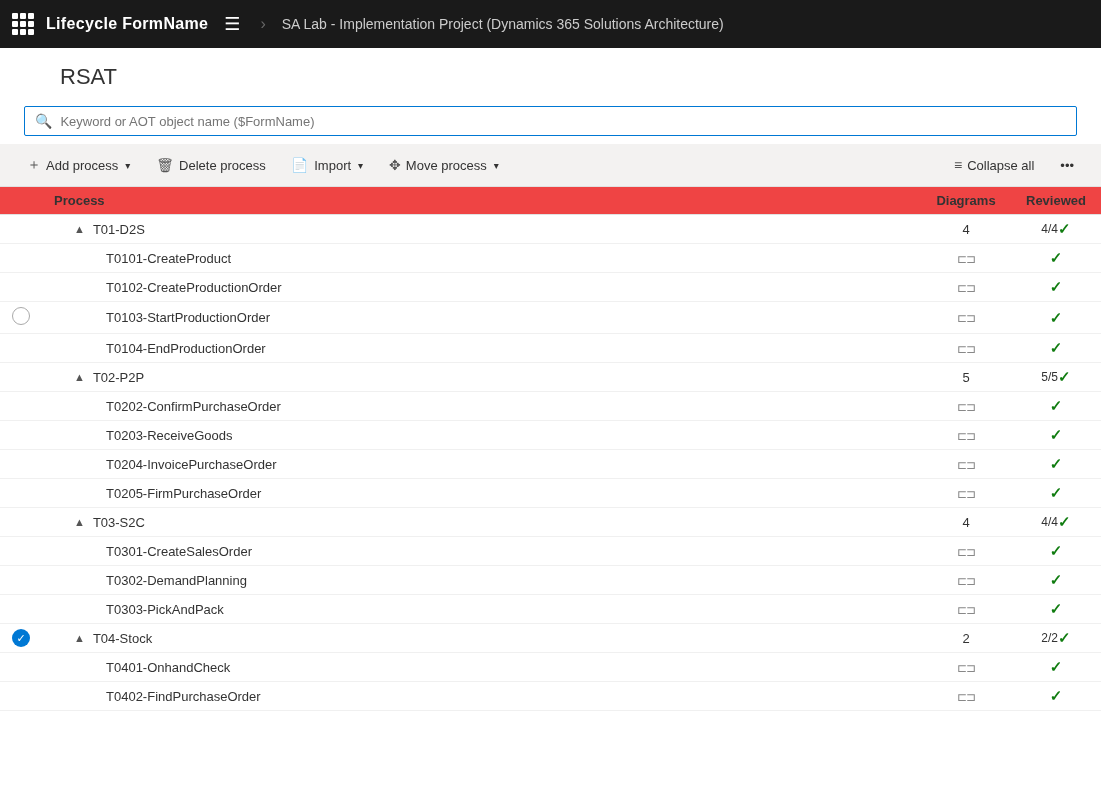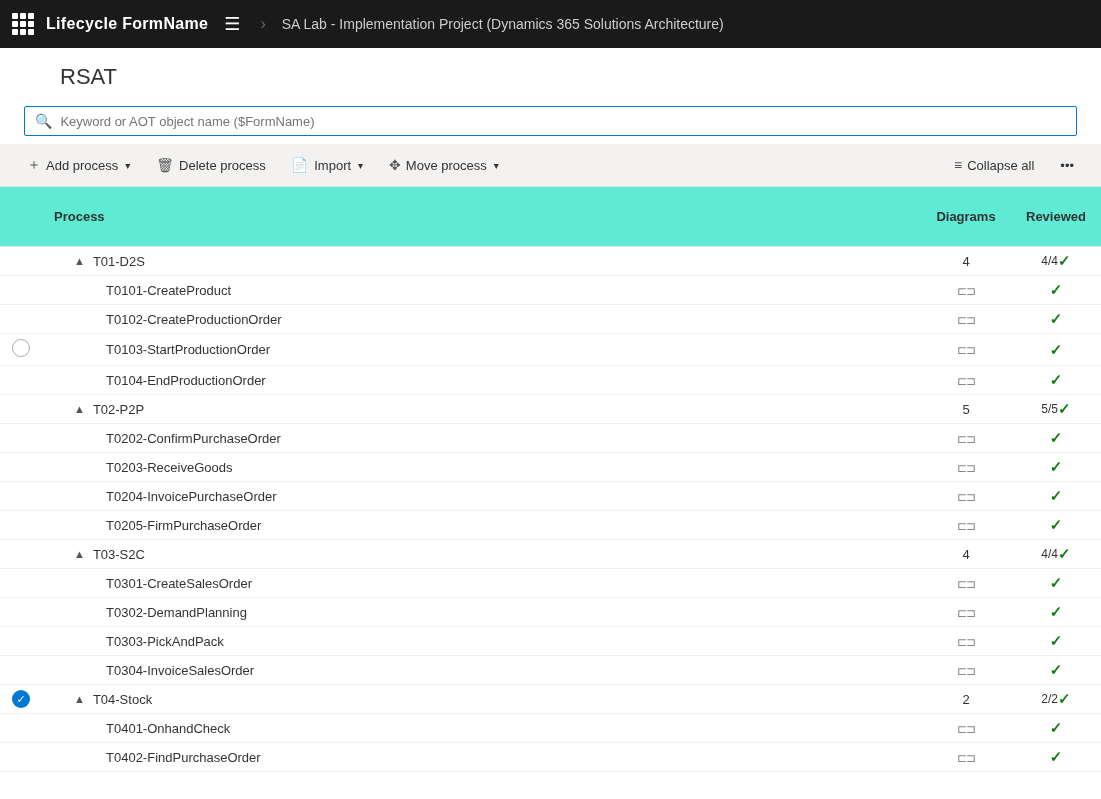--- a/index.html
+++ b/index.html
@@ -126,24 +126,24 @@
     
     .table-wrapper {
       overflow-x: auto;
     }
     table {
       width: 100%;
       border-collapse: collapse;
       font-size: 13px;
     }
     thead tr th {
-      background: #5eead4;
+      background: #ef4444;
       border-bottom: 1px solid #e1e1e1;
       text-align: left;
-      padding: 22px 12px;
+      padding: 6px 12px;
       font-weight: 600;
       color: #333;
       font-size: 13px;
     }
     thead tr th.col-diagrams {
       text-align: center;
       width: 90px;
     }
     thead tr th.col-reviewed {
       text-align: center;
@@ -436,30 +436,20 @@
         <tr>
           <td style="width: 24px; text-align: center;"></td>
           <td>
             <div class="process-name" style="padding-left: 52px;">
               <span>T0303-PickAndPack</span>
             </div>
           </td>
           <td class="col-diagrams"><span class="diagram-icon" title="View diagrams">⊏⊐</span></td>
           <td class="col-reviewed"><span class="check-green">✓</span></td>
         </tr>
-        <tr>
-          <td style="width: 24px; text-align: center;"></td>
-          <td>
-            <div class="process-name" style="padding-left: 52px;">
-              <span>T0304-InvoiceSalesOrder</span>
-            </div>
-          </td>
-          <td class="col-diagrams"><span class="diagram-icon" title="View diagrams">⊏⊐</span></td>
-          <td class="col-reviewed"><span class="check-green">✓</span></td>
-        </tr>
         <tr class="row-selected row-group">
           <td style="width: 24px; text-align: center;"><span class="select-circle-checked">✓</span></td>
           <td>
             <div class="process-name" style="padding-left: 20px;">
               <span class="group-toggle">▲</span>
               <span>T04-Stock</span>
             </div>
           </td>
           <td class="col-diagrams" style="font-weight: 400;">2</td>
           <td class="col-reviewed"><span class="reviewed-badge">

